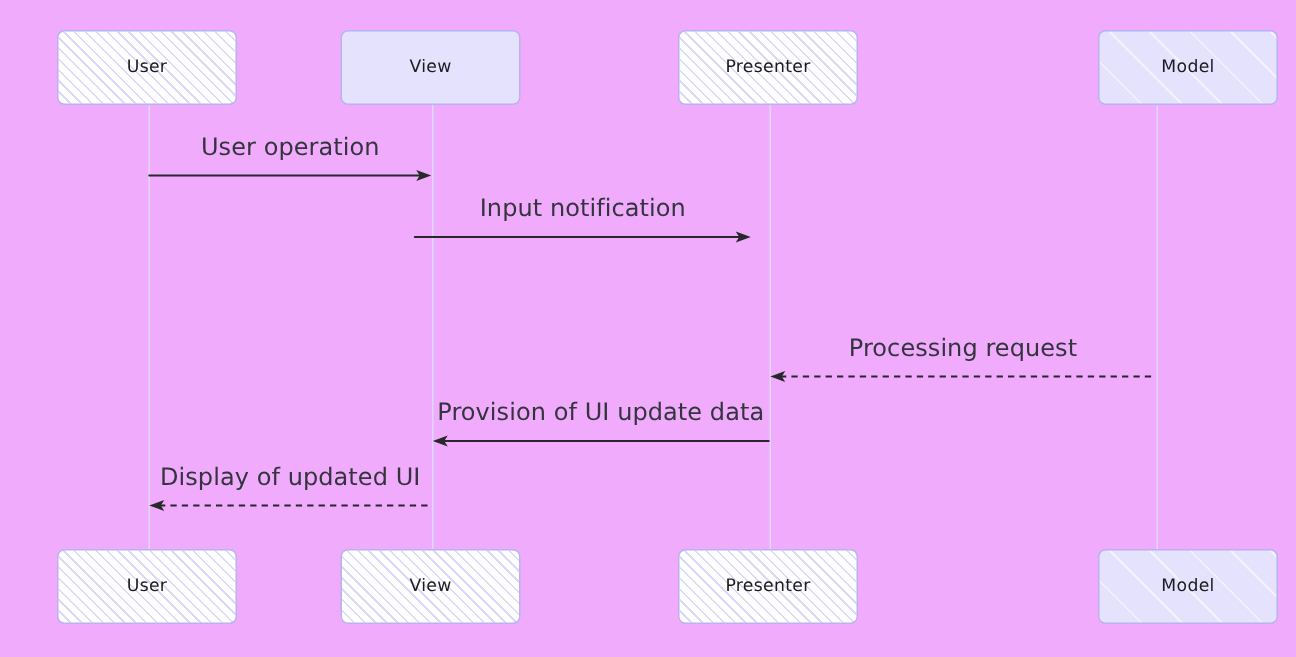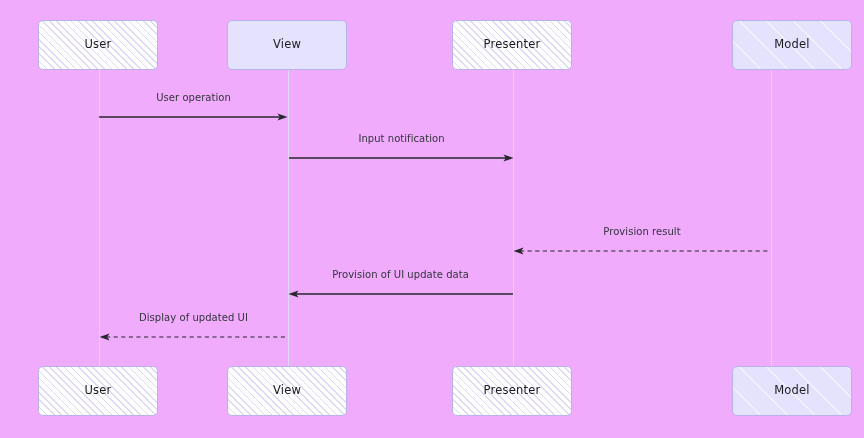--- a/index.html
+++ b/index.html
@@ -75,21 +75,21 @@
   .message {
     position: absolute;
     height: 30px;
   }
   .msg-label {
     position: absolute;
     left: 0;
     right: 0;
     top: 0;
     text-align: center;
-    font-size: 10px;
+    font-size: 16px;
     color: #34343c;
     font-family: "DejaVu Sans", sans-serif;
     white-space: nowrap;
     letter-spacing: 0.05px;
     line-height: 13px;
   }
   .msg-line {
     position: absolute;
     left: 0;
     right: 0;
@@ -148,33 +148,33 @@
   <div class="message" style="left:99px; top:91px; width:189px;">
     <div class="msg-label">User operation</div>
     <div class="msg-line">
       <svg viewBox="0 0 189 8" preserveAspectRatio="none">
         <line x1="0.5" y1="4" x2="182" y2="4" stroke="#27272c" stroke-width="1.3" stroke-linecap="round"></line>
         <polygon points="188.5,4 178.5,0.4 180.8,4 178.5,7.6" fill="#27272c"></polygon>
       </svg>
     </div>
   </div>
 
-  <div class="message" style="left:289px; top:132px; width:225px;">
+  <div class="message" style="left:276px; top:132px; width:225px;">
     <div class="msg-label">Input notification</div>
     <div class="msg-line">
       <svg viewBox="0 0 225 8" preserveAspectRatio="none">
         <line x1="0.5" y1="4" x2="218" y2="4" stroke="#27272c" stroke-width="1.3" stroke-linecap="round"></line>
         <polygon points="224.5,4 214.5,0.4 216.8,4 214.5,7.6" fill="#27272c"></polygon>
       </svg>
     </div>
   </div>
 
 
   <div class="message" style="left:513px; top:225px; width:258px;">
-    <div class="msg-label">Provision result</div>
+    <div class="msg-label">Processing request</div>
     <div class="msg-line">
       <svg viewBox="0 0 258 8" preserveAspectRatio="none">
         <line x1="7" y1="4" x2="257.5" y2="4" stroke="#27272c" stroke-width="1.2" stroke-dasharray="4.2 3.4" stroke-linecap="butt"></line>
         <polygon points="0.5,4 10.5,0.4 8.2,4 10.5,7.6" fill="#27272c"></polygon>
       </svg>
     </div>
   </div>
 
   <div class="message" style="left:99px; top:311px; width:189px;">
     <div class="msg-label">Display of updated UI</div>

